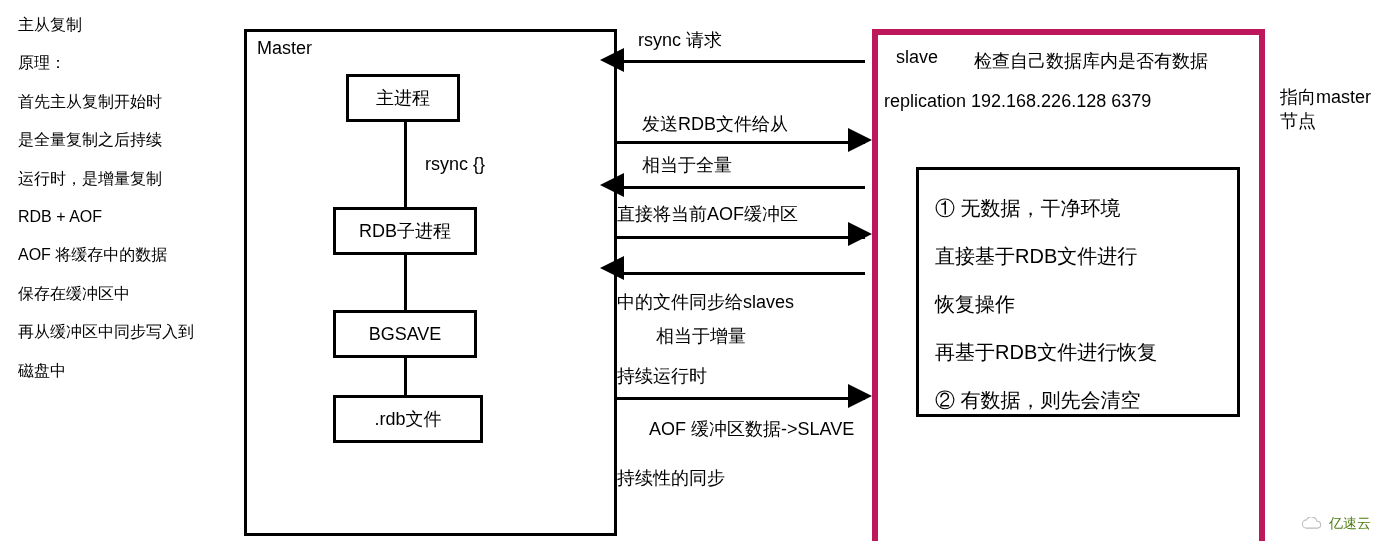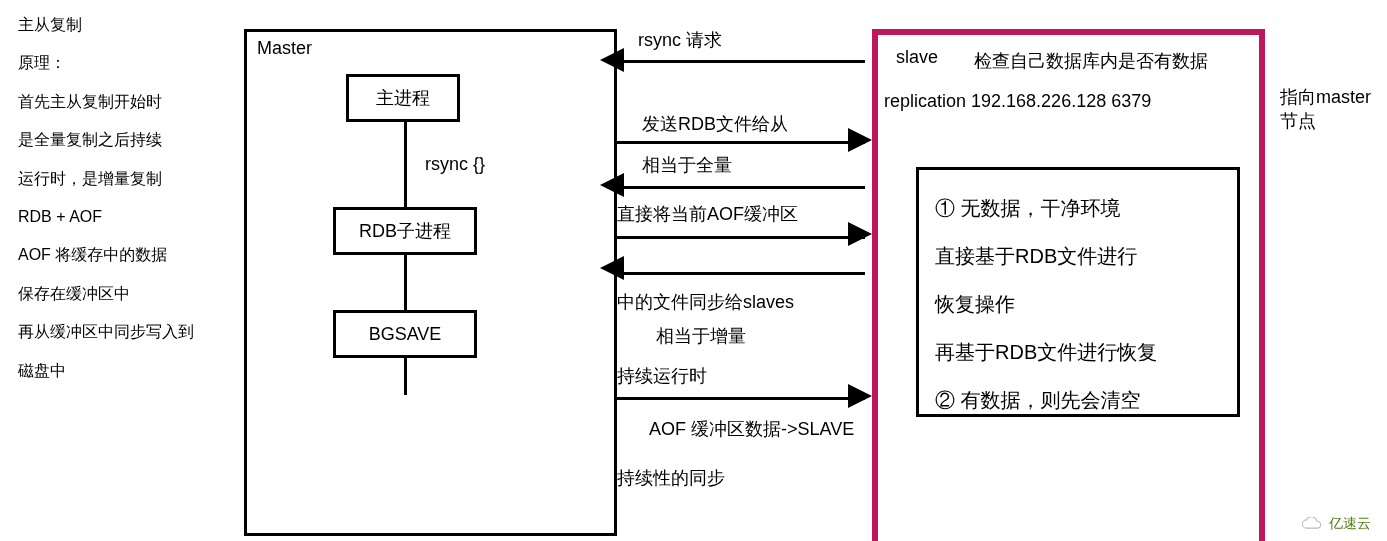--- a/index.html
+++ b/index.html
@@ -170,20 +170,21 @@
 
 <div class="master-box">
   <div class="master-label">Master</div>
   <div class="proc-box b1">主进程</div>
   <div class="vline vl1"></div>
   <div class="fork-label">rsync {}</div>
   <div class="proc-box b2">RDB子进程</div>
   <div class="vline vl2"></div>
   <div class="proc-box b3">BGSAVE</div>
   <div class="vline vl3"></div>
+  <div class="proc-box b4">.rdb文件</div>
 </div>
 
 <div class="mid-text mt1">rsync 请求</div>
 <div class="mid-text mt2">发送RDB文件给从</div>
 <div class="mid-text mt3">相当于全量</div>
 <div class="mid-text mt4">直接将当前AOF缓冲区</div>
 <div class="mid-text mt5">中的文件同步给slaves</div>
 <div class="mid-text mt6">相当于增量</div>
 <div class="mid-text mt7">持续运行时</div>
 <div class="mid-text mt8">AOF 缓冲区数据-&gt;SLAVE</div>

